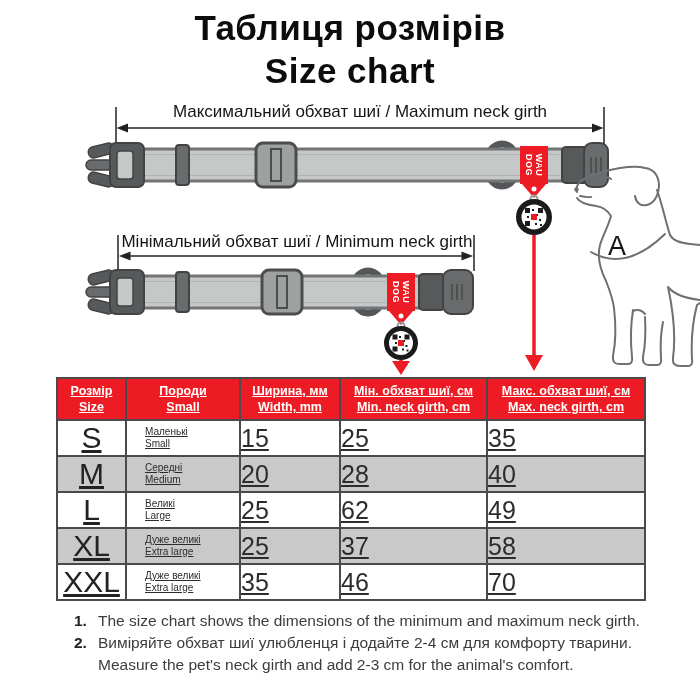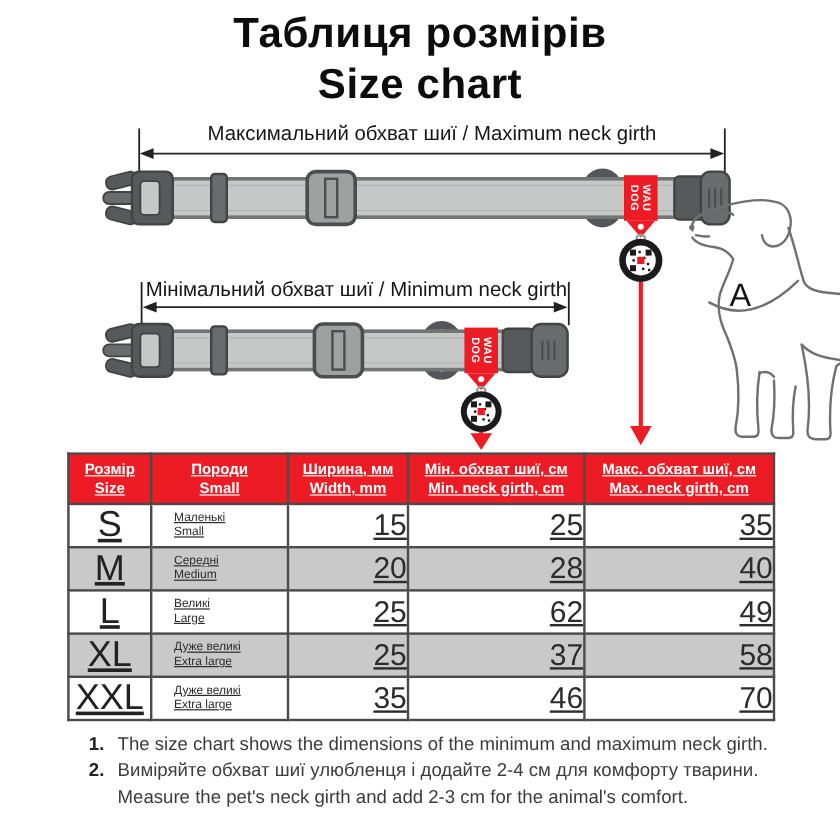--- a/index.html
+++ b/index.html
@@ -27,21 +27,21 @@
   .dog-a{font:500 27px "Liberation Sans",sans-serif;fill:#161616;text-anchor:middle;}
   
   .size-table{position:absolute;left:56px;top:377px;width:588px;border-collapse:collapse;table-layout:fixed;}
   .size-table td,.size-table th{border:2px solid var(--border);padding:0;text-decoration:underline;}
   .size-table thead th{background:var(--accent-red);color:#fff;font-size:12.5px;line-height:1.3;
         font-weight:700;height:40px;vertical-align:middle;}
   .size-table tbody tr{height:35px;}
   .size-table tbody tr.alt{background:var(--row-alt);}
   .cell-size{font-size:30px;font-weight:400;color:#222;text-align:center;}
   .cell-breed{font-size:10px;line-height:1.25;color:#2c2c2c;text-align:left;padding-left:18px !important;}
-  .cell-num{font-size:25px;font-weight:400;color:#2c2c2c;text-align:right;}
+  .cell-num{font-size:25px;font-weight:400;color:#2c2c2c;text-align:left;}
   
   .notes{position:absolute;left:74px;top:610px;width:606px;}
   .note{display:grid;grid-template-columns:22px 1fr;column-gap:2px;}
   .note-num{font-size:15.5px;font-weight:700;color:#222;line-height:22px;}
   .note-text div{font-size:15.5px;color:#3c3c3c;line-height:22px;}
 </style>
 </head>
 <body>
 
 <div class="page">

